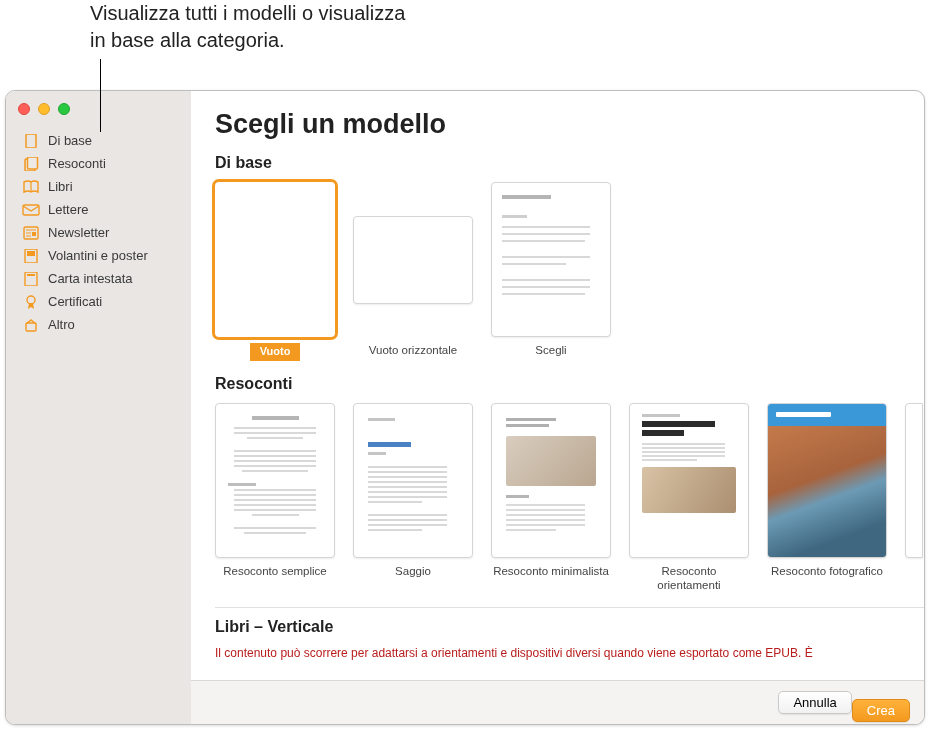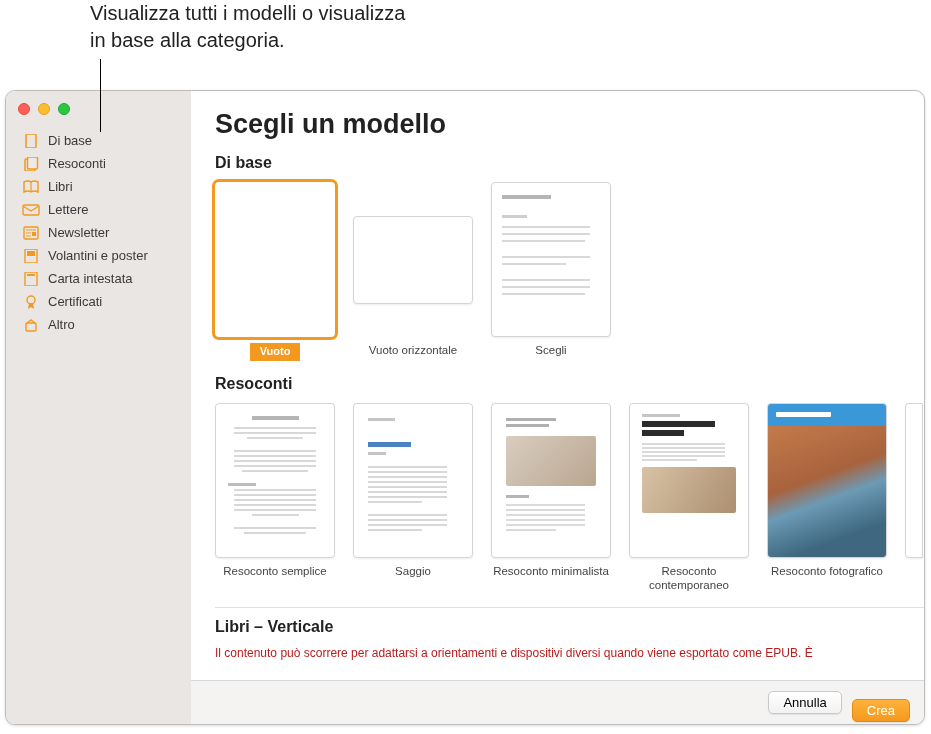--- a/index.html
+++ b/index.html
@@ -215,21 +215,20 @@
   .ph-hdr{position:absolute;top:0;left:0;right:0;height:22px;background:#3a98d8;display:flex;align-items:center;padding:0 8px;}
   .ph-ht{height:5px;width:55px;background:#fff;border-radius:1px;}
   .ph-img{position:absolute;top:22px;left:0;right:0;bottom:0;background:linear-gradient(160deg,#c47a4a 0%,#a8633d 40%,#6c9ab5 55%,#3f6780 80%);}
   .footer-bar {
     height: 44px;
     border-top: 1px solid #d8d8d8;
     background: #f4f3f2;
     display:flex;
     align-items:center;
     justify-content:flex-end;
-    gap: 10px;
     padding: 0 14px;
   }
   .btn {
     font-size: 13px;
     padding: 3px 14px;
     border-radius: 5px;
     border: 1px solid #c9c9c9;
     background: linear-gradient(#ffffff,#f1f1f1);
     box-shadow: 0 1px 1px rgba(0,0,0,0.08);
     cursor:pointer;
@@ -477,21 +476,21 @@
                 <div class="ct-t"></div>
                   <div class="ct-t2"></div>
                 <div class="ct-l"></div>
                   <div class="ct-l"></div>
                   <div class="ct-l"></div>
                   <div class="ct-l"></div>
                   <div class="ct-l s"></div>
                 <div class="ct-img"></div>
               </div>
             </div>
-            <span class="template-label">Resoconto contemporaneo</span>
+            <span class="template-label">Resoconto orientamenti</span>
           </div>
 
           <div class="template-item">
             <div class="thumb">
               <div class="photo">
                 <div class="ph-img"></div>
                 <div class="ph-hdr">
                     <div class="ph-ht"></div>
                   </div>
               </div>

